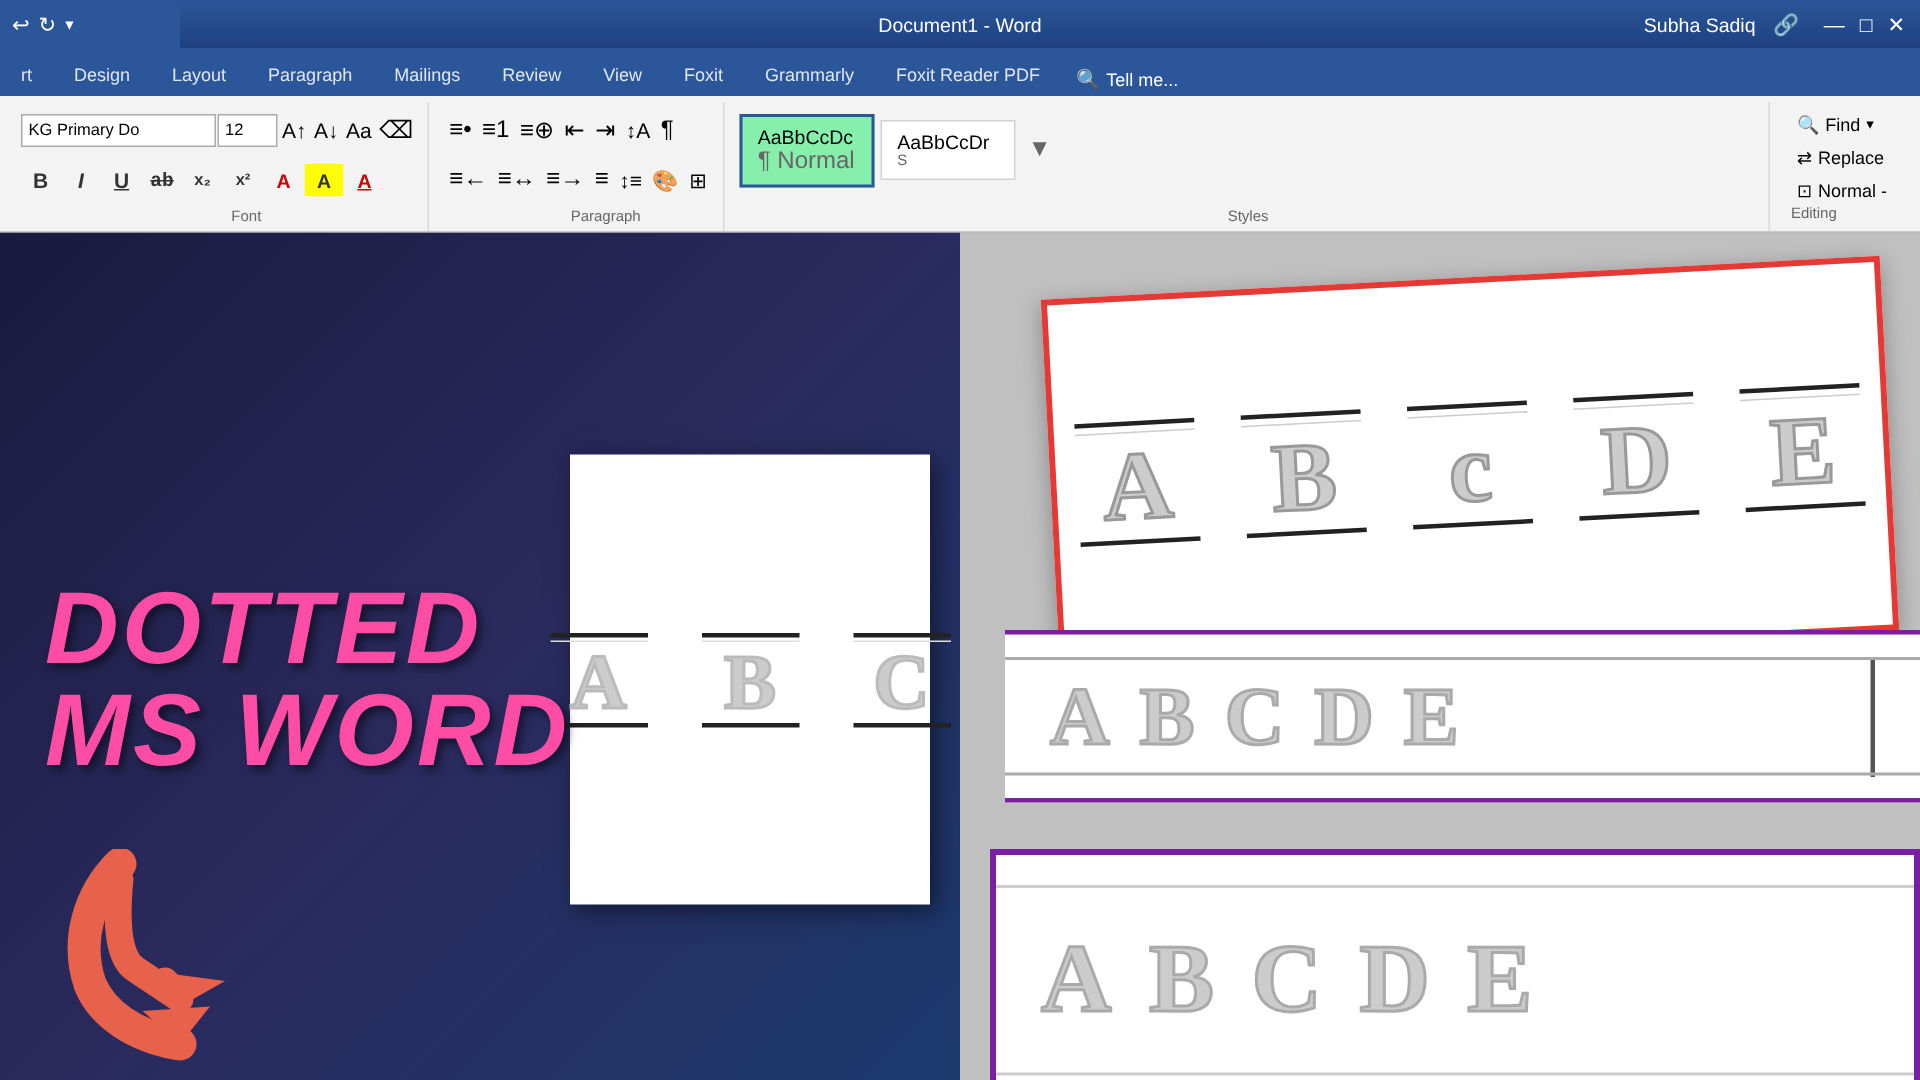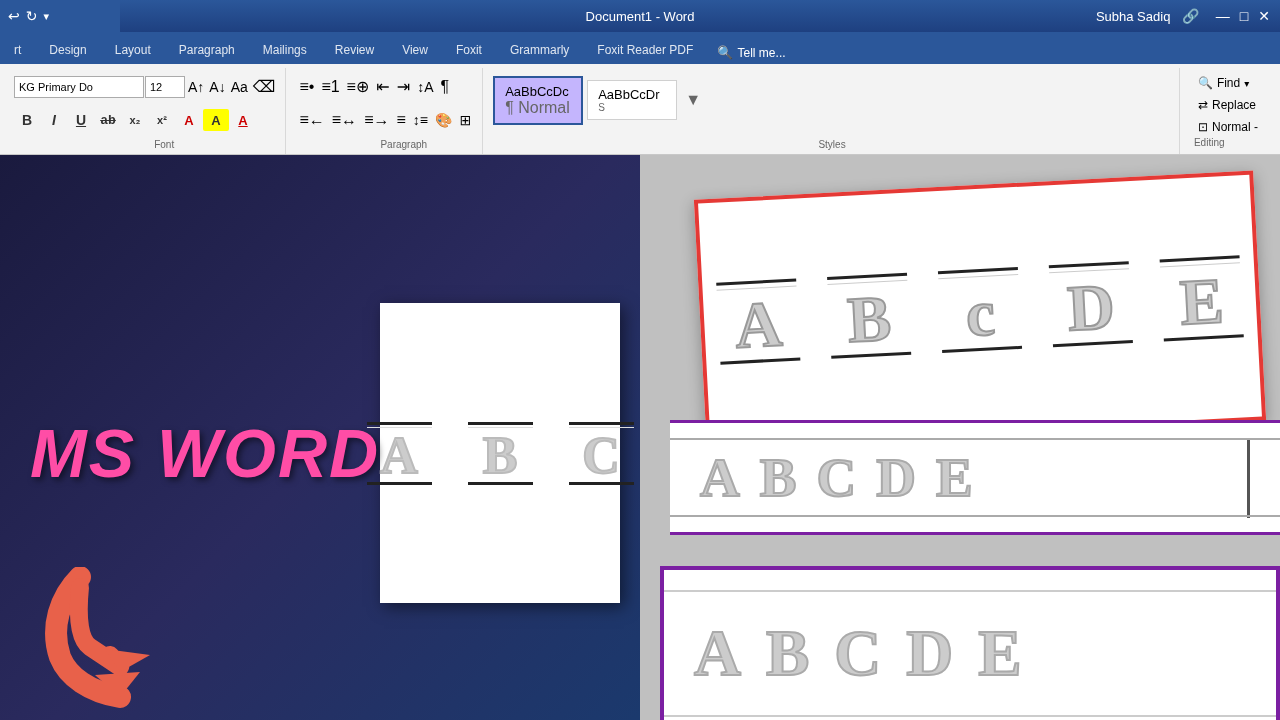--- a/index.html
+++ b/index.html
@@ -347,21 +347,21 @@
         <span style="font-size:16px; cursor:pointer; padding:2px 3px;">≡</span>
         <span style="font-size:14px; cursor:pointer; padding:2px 3px;">↕≡</span>
         <span style="font-size:14px; cursor:pointer; padding:2px 3px;">🎨</span>
         <span style="font-size:14px; cursor:pointer; padding:2px 3px;">⊞</span>
       </div>
       <div class="ribbon-group-label">Paragraph</div>
     </div>
 
     <div class="ribbon-group" style="flex: 1;">
       <div style="display:flex; gap:4px; align-items:center; height: 60px;">
-        <div style="border:2px solid #2b579a; padding:6px 10px; background:#c4b5fd; min-width:90px; cursor:pointer;">
+        <div style="border:2px solid #2b579a; padding:6px 10px; background:#86efac; min-width:90px; cursor:pointer;">
           <div style="font-size:13px;">AaBbCcDc</div>
           <div style="font-size:16px; color:#666;">¶ Normal</div>
         </div>
         <div style="border:1px solid #d0d0d0; padding:6px 10px; background:white; min-width:90px; cursor:pointer;">
           <div style="font-size:13px;">AaBbCcDr</div>
           <div style="font-size:10px; color:#666;">S</div>
         </div>
         <div style="cursor:pointer; font-size:16px; color:#666; padding:4px;">▼</div>
       </div>
       <div style="font-size:10px; color:#666; margin-top:auto; align-self:center;">Styles</div>
@@ -386,20 +386,21 @@
       <div style="font-size:10px; color:#666; margin-top:auto;">Editing</div>
     </div>
   </div>
 </div>
 
 <div class="main-content">
 
   <div class="left-panel">
 
     <div class="tutorial-title">
+      <span>DOTTED</span>
       <span class="line3">MS WORD</span>
     </div>
 
     <div style="position:absolute; right:20px; top:50%; transform:translateY(-50%); width:240px; height:300px; background:white; box-shadow:4px 4px 15px rgba(0,0,0,0.5);">
       <div style="padding:20px; display:flex; flex-direction:column; justify-content:center; height:100%;">
         <div class="letter-row">
 
           <div class="letter-with-lines">
             <div class="h-line-thick"></div>
             <div style="height:1px; width:65px; background:#ddd; margin:2px 0;"></div>

